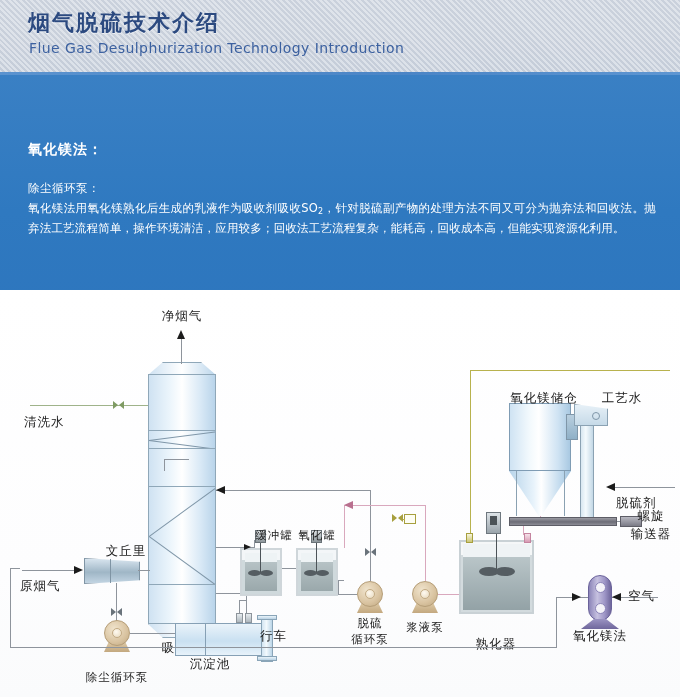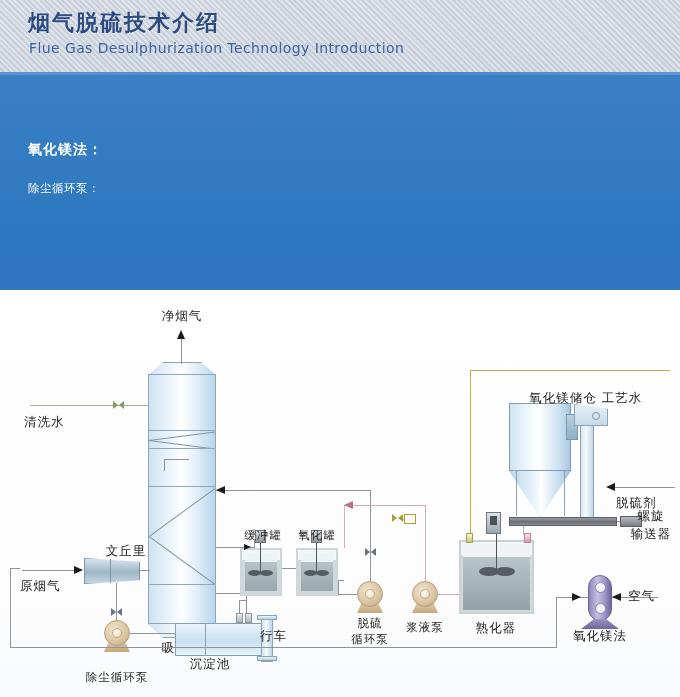--- a/index.html
+++ b/index.html
@@ -219,20 +219,21 @@
 
 <div id="header">
   <div id="title-cn">烟气脱硫技术介绍</div>
   <div id="title-en">Flue Gas Desulphurization Technology Introduction</div>
 </div>
 <div id="header-rule"></div>
 
 <div id="blue">
   <div id="section-heading">氧化镁法：</div>
   <div id="intro-label">除尘循环泵：</div>
+  <div id="intro-body"><span>氧化镁法用氧化镁熟化后生成的乳液作为吸收剂吸收SO</span><sub>2</sub><span>，针对脱硫副产物的处理方法不同又可分为抛弃法和回收法。抛弃法工艺流程简单，操作环境清洁，应用较多；回收法工艺流程复杂，能耗高，回收成本高，但能实现资源化利用。</span></div>
 </div>
 
 <div id="diagram">
 
   <div id="tower-top"></div>
   <div id="tower"></div>
   <div id="tower-bot"></div>
   <div class="tower-line" style="top:140px"></div>
   <div class="tower-line" style="top:158px"></div>
   <div class="tower-line" style="top:196px"></div>
@@ -281,21 +282,21 @@
   <div class="nozzle" style="left:236px;top:323px"></div>
   <div class="nozzle" style="left:245px;top:323px"></div>
 
   <div class="tank" style="left:240px;top:258px">
     <div class="tank-in"></div>
   </div>
   <div class="tank-motor" style="left:255px;top:240px"></div>
   <div class="tank-shaft" style="left:260px;top:253px;height:30px"></div>
   <div class="imp" style="left:248px;top:280px"></div>
   <div class="imp" style="left:260px;top:280px"></div>
-  <div class="lbl sm c" style="left:263px;top:238px">缓冲罐</div>
+  <div class="lbl sm c" style="left:274px;top:238px">缓冲罐</div>
 
   <div class="tank" style="left:296px;top:258px">
     <div class="tank-in"></div>
   </div>
   <div class="tank-motor" style="left:311px;top:240px"></div>
   <div class="tank-shaft" style="left:316px;top:253px;height:30px"></div>
   <div class="imp" style="left:304px;top:280px"></div>
   <div class="imp" style="left:316px;top:280px"></div>
   <div class="lbl sm c" style="left:317px;top:238px">氧化罐</div>
   <div class="pipe h" style="left:282px;top:278px;width:14px"></div>
@@ -323,41 +324,41 @@
   <div class="pipe h pink" style="left:438px;top:304px;width:21px"></div>
   <div class="pipe h pink" style="left:344px;top:215px;width:82px"></div>
   <div class="pipe v pink" style="left:344px;top:215px;height:43px"></div>
   <div class="arr l" style="left:344px;top:211px;border-right-color:#b9708f"></div>
 
   <div id="matur"></div>
   <div id="matur-in"></div>
   <div class="tank-shaft" style="left:496px;top:237px;height:44px"></div>
   <div class="imp" style="left:479px;top:277px;width:20px;height:9px"></div>
   <div class="imp" style="left:495px;top:277px;width:20px;height:9px"></div>
-  <div class="lbl c" style="left:496px;top:330px">熟化器</div>
+  <div class="lbl c" style="left:496px;top:346px">熟化器</div>
   <div class="nozzle olive" style="left:466px;top:243px"></div>
   <div class="nozzle pink" style="left:524px;top:243px"></div>
   <div id="inst-box"></div>
 
   <div class="pipe v olive" style="left:470px;top:80px;height:163px"></div>
   <div class="pipe h olive" style="left:470px;top:80px;width:200px"></div>
   <div class="vbox" style="left:404px;top:224px"></div>
   <div class="valve olive" style="left:392px;top:224px"></div>
   <div class="pipe h olive" style="left:403px;top:229px;width:2px"></div>
   <div class="lbl c" style="left:622px;top:100px">工艺水</div>
 
   <div id="silo-body"></div>
   <div id="silo-cone"></div>
   <div class="silo-leg" style="left:516px;top:181px;height:45px"></div>
   <div class="silo-leg" style="left:564px;top:181px;height:45px"></div>
   <div class="pipe v pink" style="left:540px;top:226px;height:10px"></div>
   <div id="silo-chute"></div>
   <div id="elevator"></div>
   <div id="elev-head"></div>
-  <div class="lbl c" style="left:563px;top:100px">氧化镁储仓</div>
+  <div class="lbl c" style="left:544px;top:100px">氧化镁储仓</div>
 
   <div class="pipe h" style="left:615px;top:197px;width:60px"></div>
   <div class="arr l" style="left:606px;top:193px"></div>
   <div class="lbl" style="left:616px;top:205px">脱硫剂</div>
 
   <div id="screw"></div>
   <div id="screw-motor"></div>
   <div class="pipe v pink" style="left:523px;top:236px;height:9px"></div>
   <div class="pipe h" style="left:617px;top:231px;width:3px"></div>
   <div class="lbl c" style="left:651px;top:218px">螺旋</div>

